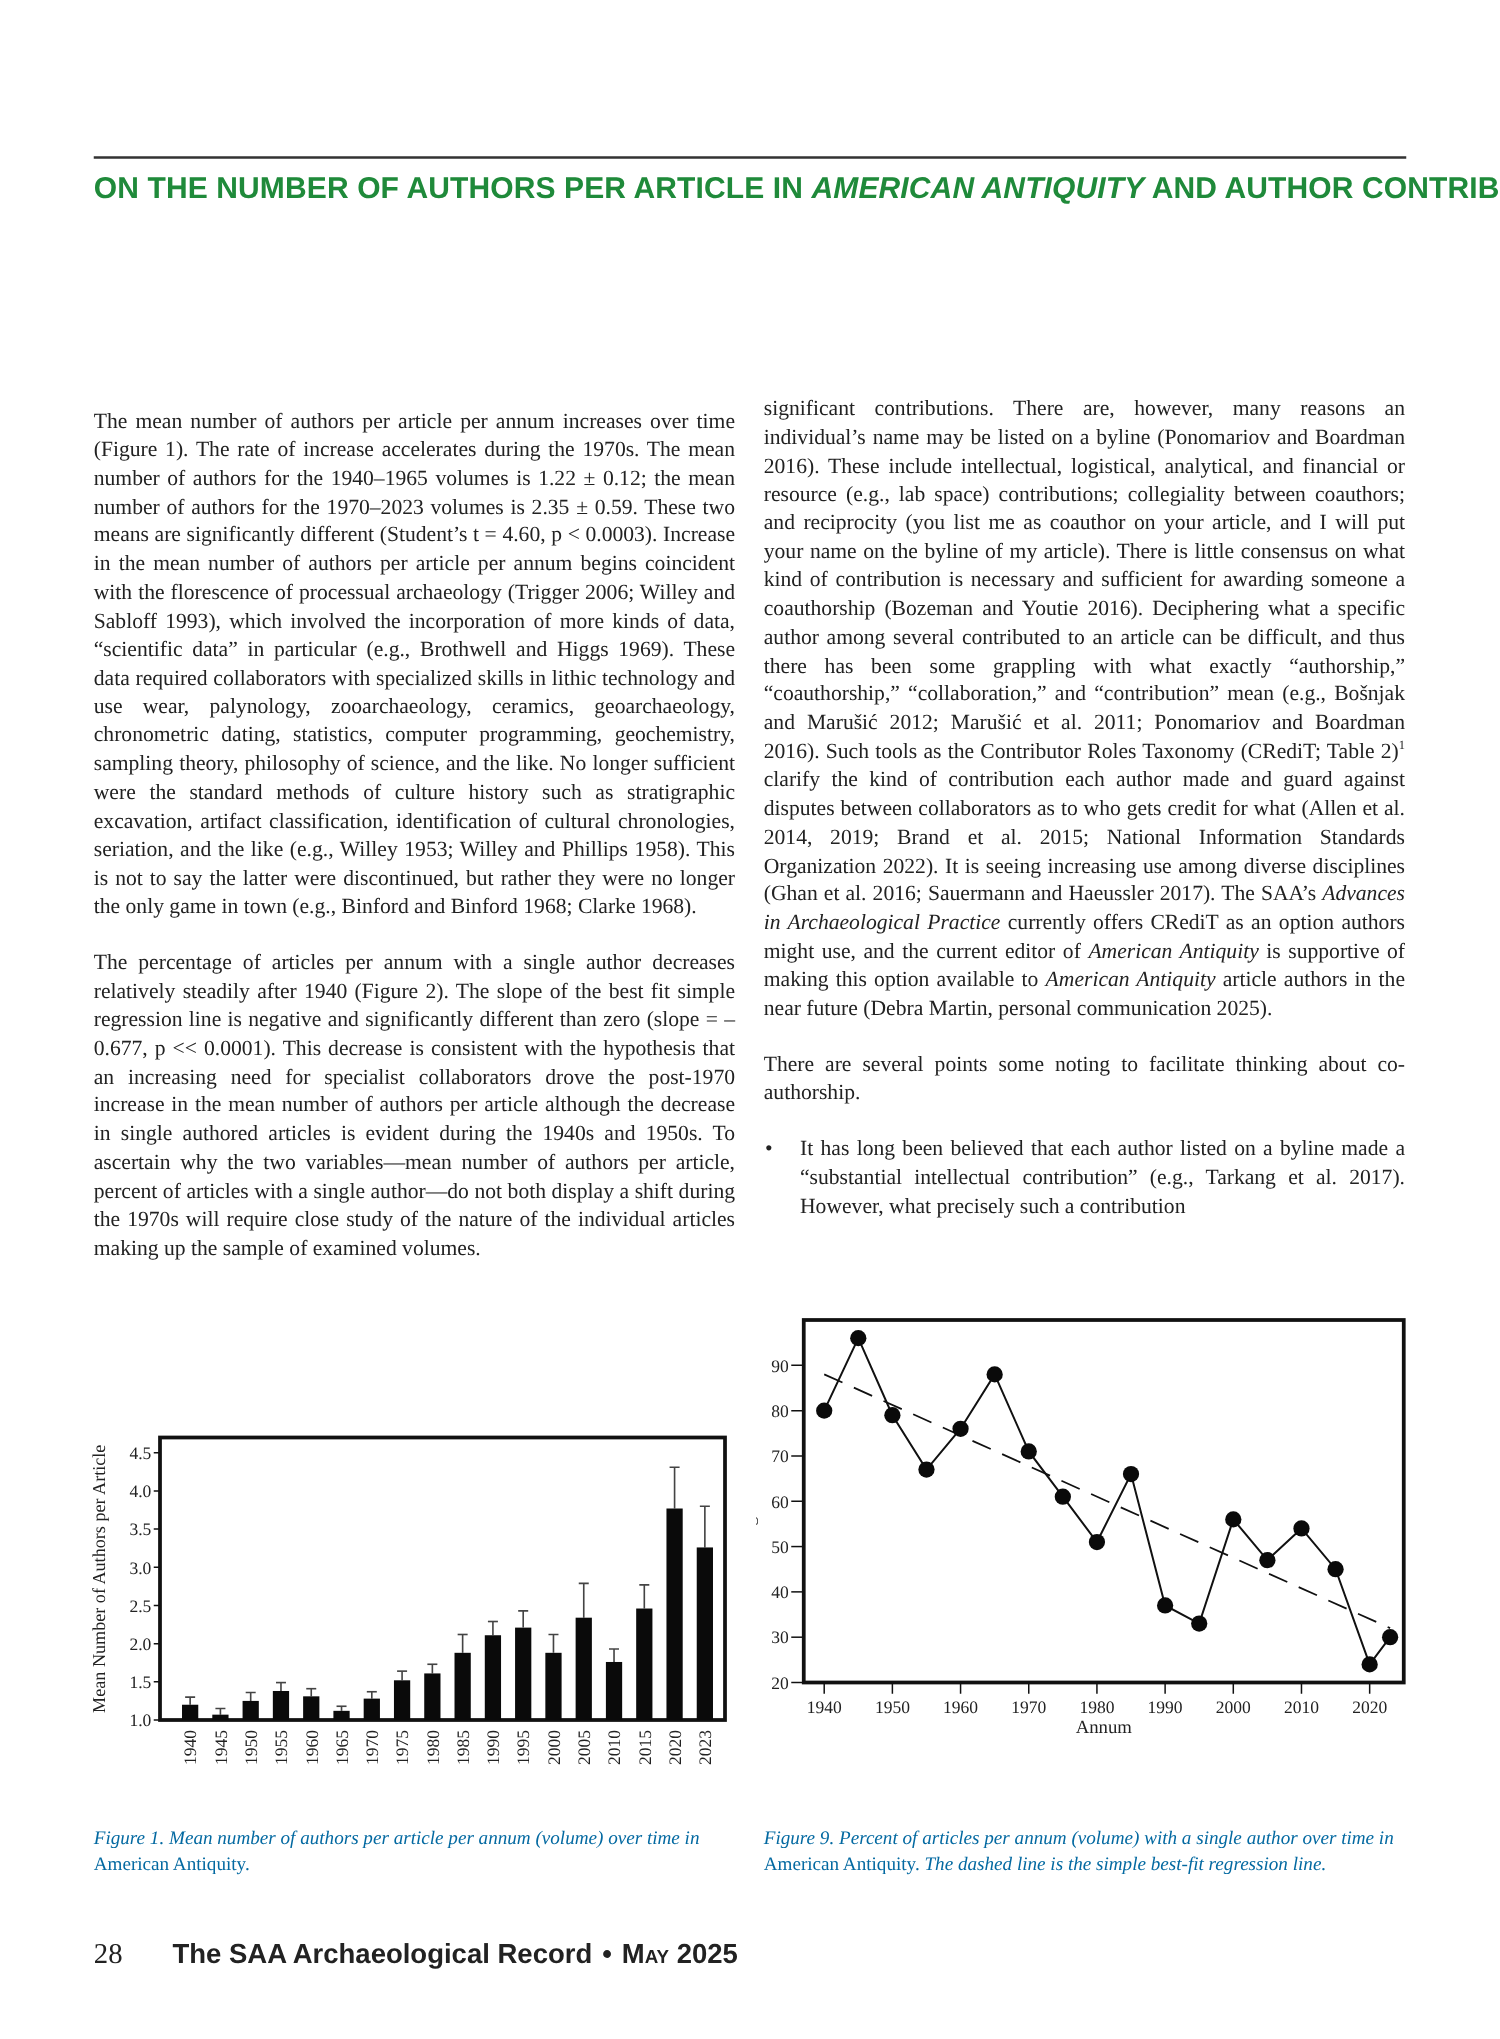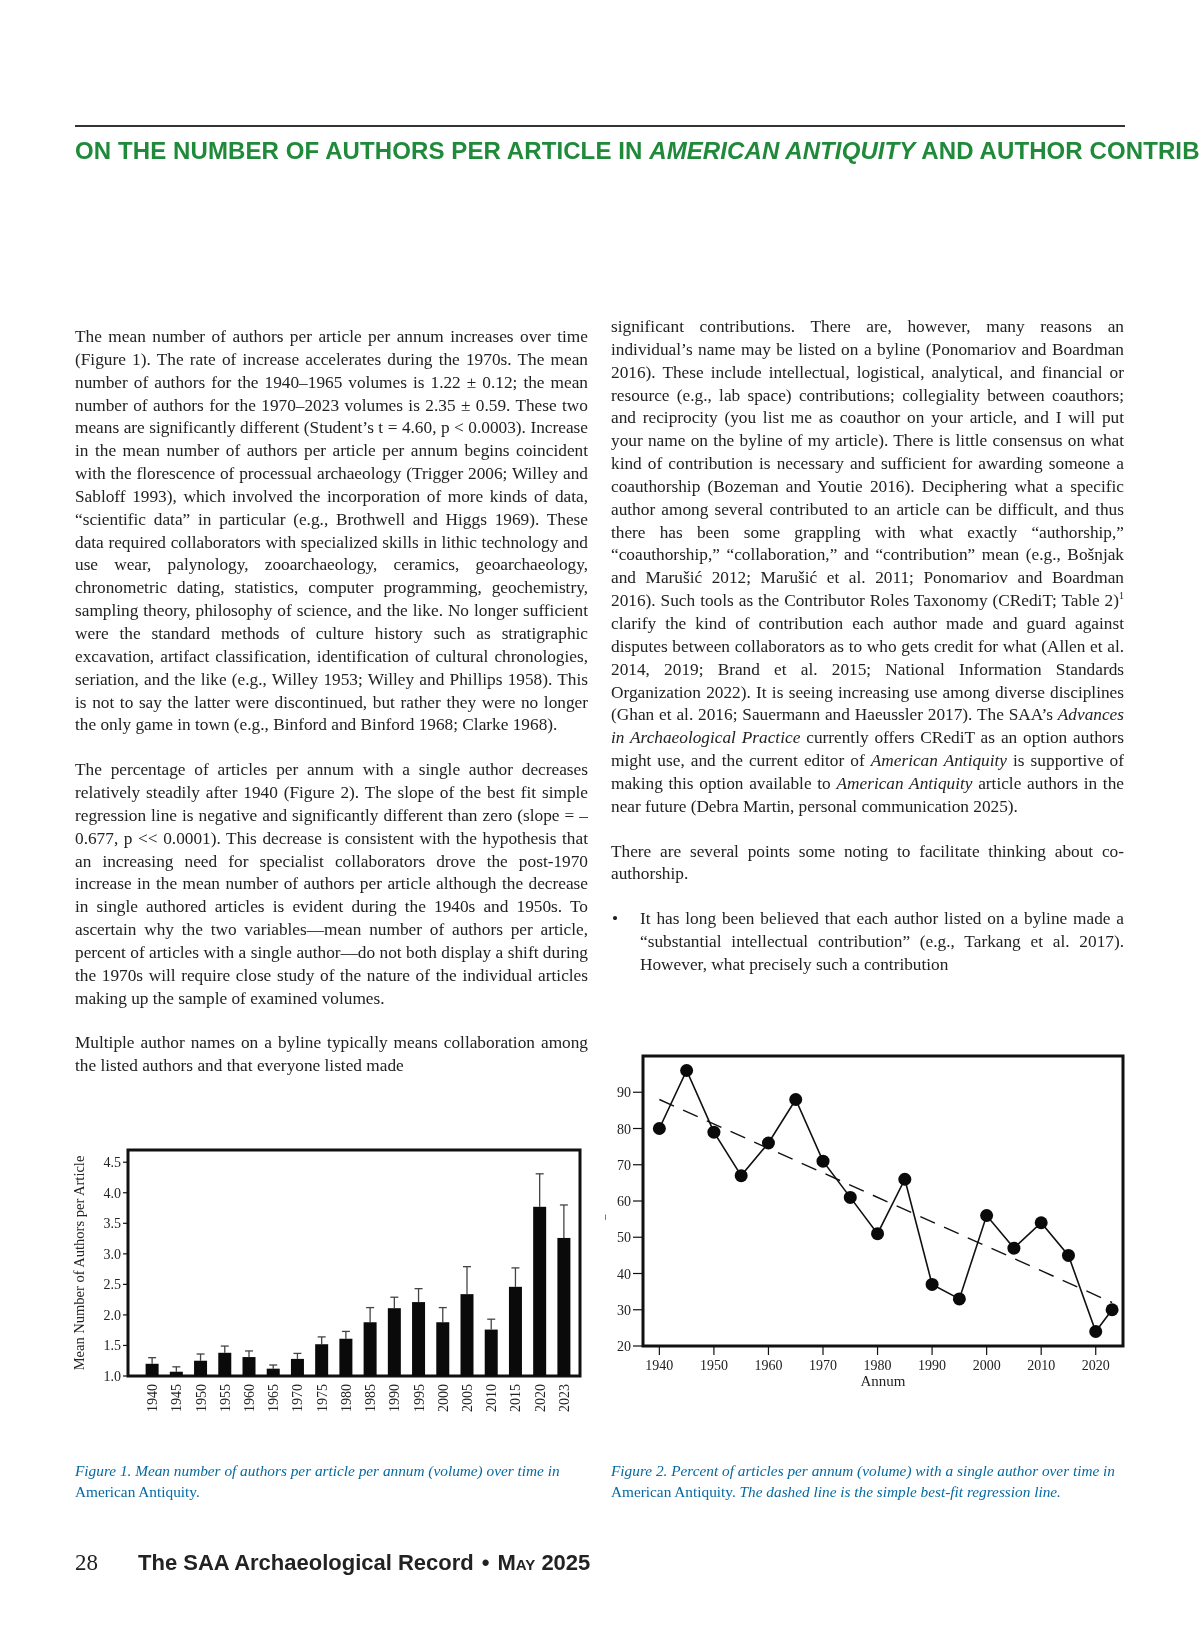--- a/index.html
+++ b/index.html
@@ -28,21 +28,20 @@
 </style>
 </head>
 <body>
 
 <div class="rule"></div>
 <div class="header-title"><span>ON THE NUMBER OF AUTHORS PER ARTICLE IN </span><i>AMERICAN ANTIQUITY</i><span> AND AUTHOR CONTRIBUTIONS</span></div>
 
 <div class="col col-left">
   <p>The mean number of authors per article per annum increases over time (Figure 1). The rate of increase accelerates during the 1970s. The mean number of authors for the 1940–1965 volumes is 1.22 ± 0.12; the mean number of authors for the 1970–2023 volumes is 2.35 ± 0.59. These two means are significantly different (Student’s t = 4.60, p &lt; 0.0003). Increase in the mean number of authors per article per annum begins coincident with the florescence of processual archaeology (Trigger 2006; Willey and Sabloff 1993), which involved the incorporation of more kinds of data, “scientific data” in particular (e.g., Brothwell and Higgs 1969). These data required collaborators with specialized skills in lithic technology and use wear, palynology, zooarchaeology, ceramics, geoarchaeology, chronometric dating, statistics, computer programming, geochemistry, sampling theory, philosophy of science, and the like. No longer sufficient were the standard methods of culture history such as stratigraphic excavation, artifact classification, identification of cultural chronologies, seriation, and the like (e.g., Willey 1953; Willey and Phillips 1958). This is not to say the latter were discontinued, but rather they were no longer the only game in town (e.g., Binford and Binford 1968; Clarke 1968).</p>
   <p>The percentage of articles per annum with a single author decreases relatively steadily after 1940 (Figure 2). The slope of the best fit simple regression line is negative and significantly different than zero (slope = –0.677, p &lt;&lt; 0.0001). This decrease is consistent with the hypothesis that an increasing need for specialist collaborators drove the post-1970 increase in the mean number of authors per article although the decrease in single authored articles is evident during the 1940s and 1950s. To ascertain why the two variables—mean number of authors per article, percent of articles with a single author—do not both display a shift during the 1970s will require close study of the nature of the individual articles making up the sample of examined volumes.</p>
-  <p>Multiple author names on a byline typically means collaboration among the listed authors and that everyone listed made</p>
 </div>
 
 <div class="col col-right">
   <p><span>significant contributions. There are, however, many reasons an individual’s name may be listed on a byline (Ponomariov and Boardman 2016). These include intellectual, logistical, analytical, and financial or resource (e.g., lab space) contributions; collegiality between coauthors; and reciprocity (you list me as coauthor on your article, and I will put your name on the byline of my article). There is little consensus on what kind of contribution is necessary and sufficient for awarding someone a coauthorship (Bozeman and Youtie 2016). Deciphering what a specific author among several contributed to an article can be difficult, and thus there has been some grappling with what exactly “authorship,” “coauthorship,” “collaboration,” and “contribution” mean (e.g., Bošnjak and Marušić 2012; Marušić et al. 2011; Ponomariov and Boardman 2016). Such tools as the Contributor Roles Taxonomy (CRediT; Table 2)</span><sup>1</sup><span> clarify the kind of contribution each author made and guard against disputes between collaborators as to who gets credit for what (Allen et al. 2014, 2019; Brand et al. 2015; National Information Standards Organization 2022). It is seeing increasing use among diverse disciplines (Ghan et al. 2016; Sauermann and Haeussler 2017). The SAA’s </span><i>Advances in Archaeological Practice</i><span> currently offers CRediT as an option authors might use, and the current editor of </span><i>American Antiquity</i><span> is supportive of making this option available to </span><i>American Antiquity</i><span> article authors in the near future (Debra Martin, personal communication 2025).</span></p>
   <p>There are several points some noting to facilitate thinking about co-authorship.</p>
   <p class="bullet"><span class="dot">•</span><span>It has long been believed that each author listed on a byline made a “substantial intellectual contribution” (e.g., Tarkang et al. 2017). However, what precisely such a contribution</span></p>
 </div>
 
 <div class="fig fig1">
   <svg id="chart1" width="520" height="320" viewBox="0 0 520 320">
@@ -194,15 +193,15 @@
       <circle cx="381.6363636363636" cy="165.5" r="6.5" fill="#0a0a0a"></circle>
       <circle cx="408.9090909090909" cy="198.125" r="6.5" fill="#0a0a0a"></circle>
       <circle cx="436.1818181818182" cy="172.75" r="6.5" fill="#0a0a0a"></circle>
       <circle cx="463.45454545454544" cy="205.375" r="6.5" fill="#0a0a0a"></circle>
       <circle cx="490.72727272727275" cy="281.5" r="6.5" fill="#0a0a0a"></circle>
       <circle cx="507.0909090909091" cy="259.75" r="6.5" fill="#0a0a0a"></circle>
     </svg>
 </div>
 
 <div class="caption cap1"><span>Figure 1. Mean number of authors per article per annum (volume) over time in </span><span class="roman">American Antiquity.</span></div>
-<div class="caption cap2"><span>Figure 2. Percent of articles per annum (volume) with a single author over time in </span><span class="roman">American Antiquity.</span><span> The dashed line is the simple best-fit regression line.</span></div>
+<div class="caption cap2"><span>Figure 9. Percent of articles per annum (volume) with a single author over time in </span><span class="roman">American Antiquity.</span><span> The dashed line is the simple best-fit regression line.</span></div>
 
 <div class="footer"><span class="page-num">28</span><span>The SAA Archaeological Record</span><span class="sep">•</span><span style="font-variant: small-caps;">May 2025</span></div>
 
 </body></html>

